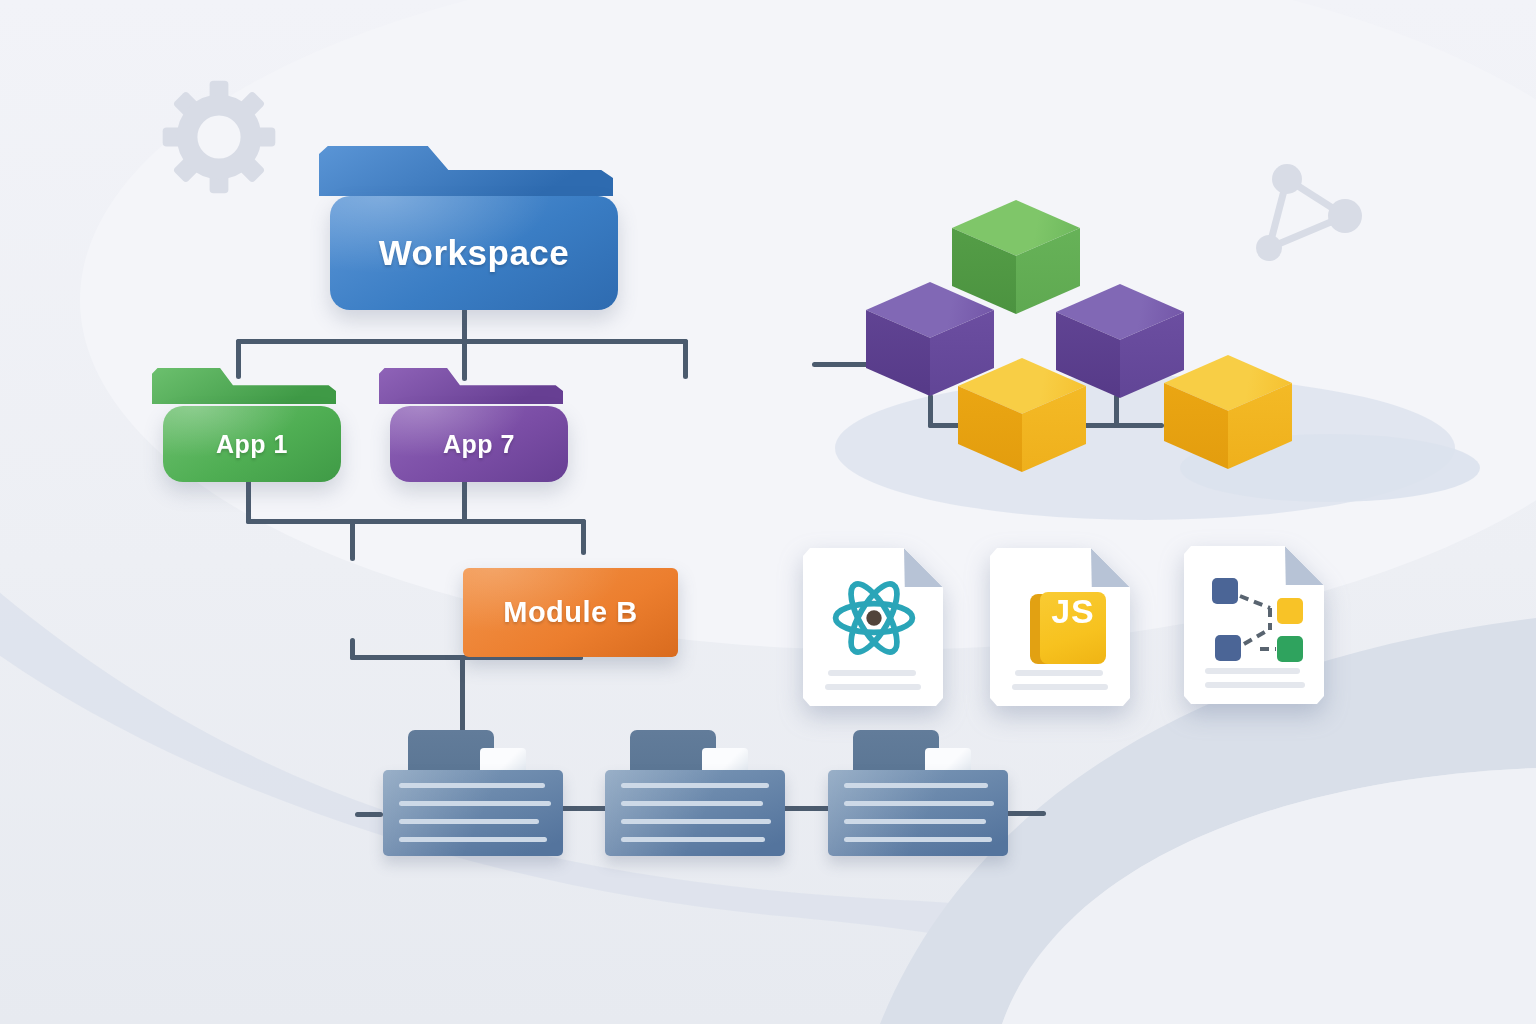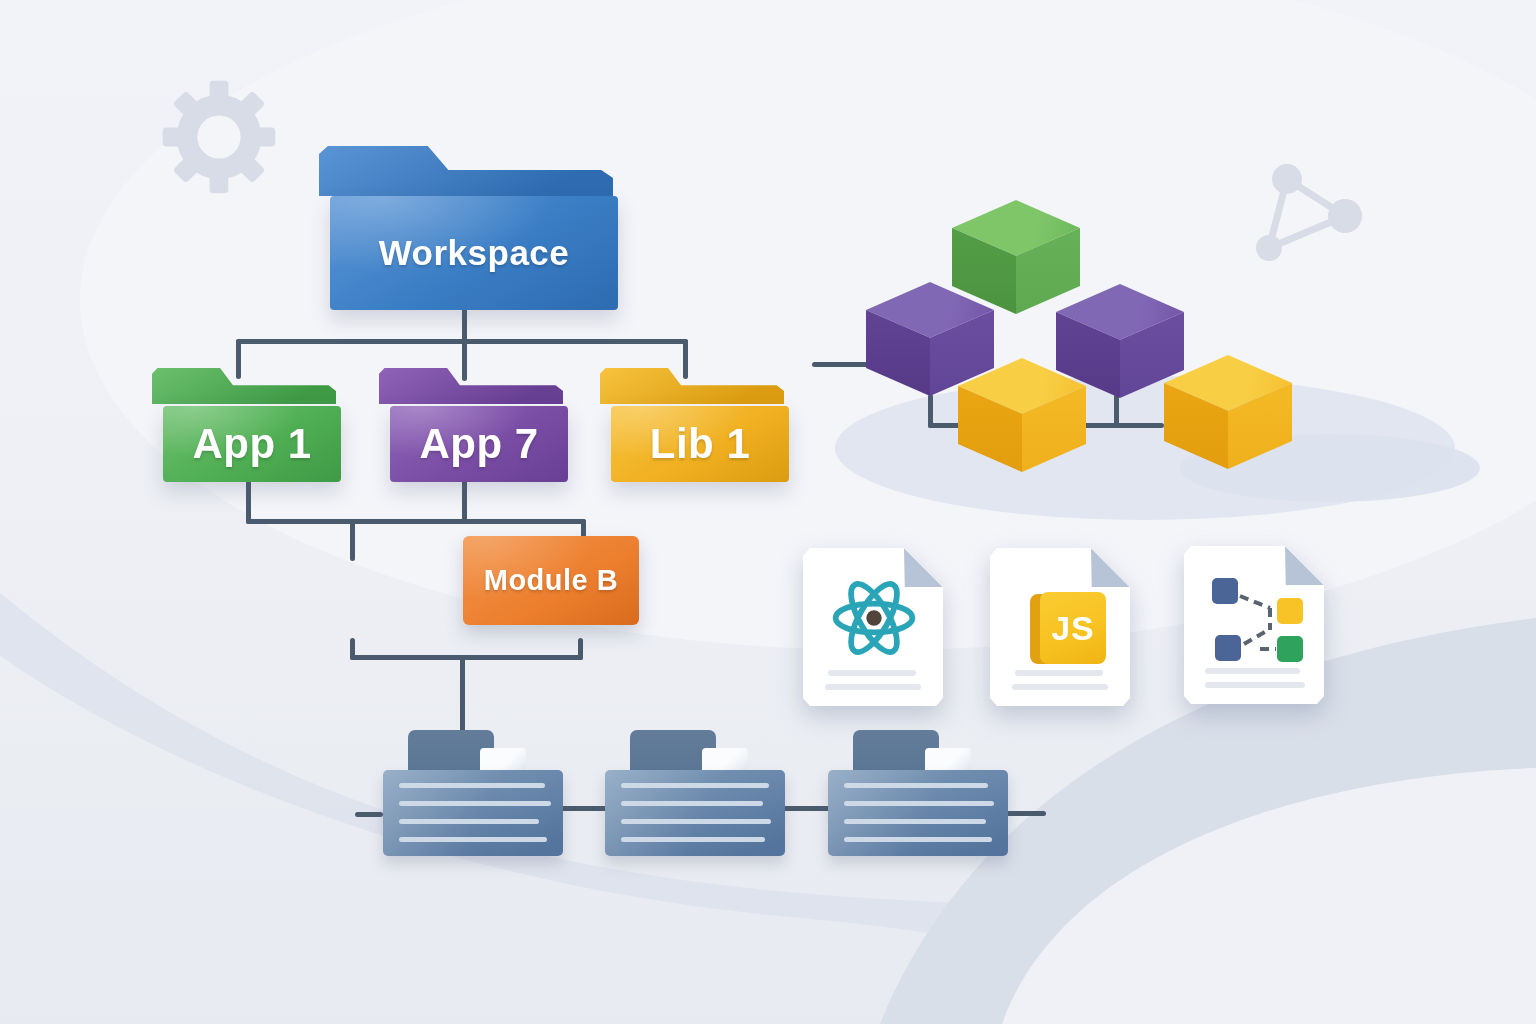--- a/index.html
+++ b/index.html
@@ -19,40 +19,40 @@
 
   
   .folder{position:absolute;}
   .folder .back{
     position:absolute;left:3px;right:5px;top:0;
     background:linear-gradient(150deg,var(--c-light),var(--c-dark) 80%);
     clip-path:polygon(0 100%,0 16%,3% 0,37% 0,44% 48%,96% 48%,100% 64%,100% 100%);
   }
   .folder .front{
     position:absolute;left:14px;right:0;bottom:0;
-    border-radius:4px;
+    border-radius:20px;
     background:
       radial-gradient(130% 150% at 18% 0%,rgba(255,255,255,.25),rgba(255,255,255,0) 45%),
       linear-gradient(150deg,var(--c-light) 0%,var(--c-main) 55%,var(--c-dark) 100%);
     box-shadow:0 10px 20px rgba(80,95,125,.22);
     display:flex;align-items:center;justify-content:center;
   }
   .folder .label{color:#fff;font-weight:bold;text-shadow:0 2px 3px rgba(0,0,0,.18);letter-spacing:.5px;}
   .f-blue  {--c-main:var(--folder-blue);  --c-dark:var(--folder-blue-dark);  --c-light:var(--folder-blue-light);}
   .f-green {--c-main:var(--folder-green); --c-dark:var(--folder-green-dark); --c-light:var(--folder-green-light);}
   .f-purple{--c-main:var(--folder-purple);--c-dark:var(--folder-purple-dark);--c-light:var(--folder-purple-light);}
   .f-yellow{--c-main:var(--folder-yellow);--c-dark:var(--folder-yellow-dark);--c-light:var(--folder-yellow-light);}
   .fol-ws{left:316px;top:146px;width:302px;height:164px;}
   .fol-ws .back{height:50px;}
   .fol-ws .front{top:50px;}
   .fol-ws .label{font-size:35px;}
   .fol-sm{width:192px;height:114px;top:368px;}
   .fol-sm .back{height:36px;}
   .fol-sm .front{top:38px;}
-  .fol-sm .label{font-size:42px;}
+  .fol-sm .label{font-size:25px;}
 
   
   .module{
     position:absolute;border-radius:6px;display:flex;align-items:center;justify-content:center;
     color:#fff;font-weight:bold;font-size:29px;letter-spacing:.5px;
     text-shadow:0 2px 3px rgba(0,0,0,.18);
     box-shadow:0 9px 18px rgba(80,95,125,.25);
     background:
       radial-gradient(130% 160% at 15% 0%,rgba(255,255,255,.18),rgba(255,255,255,0) 45%),
       linear-gradient(150deg,var(--m-light) 0%,var(--m-main) 60%,var(--m-dark) 100%);
@@ -78,21 +78,21 @@
   .doc{
     position:relative;width:140px;height:158px;background:var(--doc-bg);
     clip-path:polygon(0 5%,5% 0,72% 0,100% 25%,100% 95%,95% 100%,5% 100%,0 95%);
   }
   .doc .fold{position:absolute;top:0;right:0;width:39px;height:39px;
     background:var(--doc-fold);clip-path:polygon(0 0,100% 100%,2% 100%);}
   .doc .tline{position:absolute;height:6px;border-radius:3px;background:var(--doc-line);}
   .js-spine{position:absolute;left:40px;top:46px;width:62px;height:70px;border-radius:8px;background:var(--js-spine);}
   .js-badge{position:absolute;left:50px;top:44px;width:66px;height:72px;border-radius:8px;
     background:linear-gradient(160deg,#f9cb33,var(--js-yellow) 60%,#efb414);
-    display:flex;align-items:center;justify-content:center;}
+    display:flex;justify-content:center;}
   .js-badge span{color:#fff;font-weight:bold;font-size:34px;letter-spacing:1px;}
   .node{position:absolute;width:26px;height:26px;border-radius:5px;}
   .n-blue{background:var(--node-blue);}
   .n-yellow{background:var(--node-yellow);}
   .n-green{background:var(--node-green);}
   .dash-svg line{stroke:var(--dash);stroke-width:4;stroke-dasharray:9 6;fill:none;}
 
   
   .fcard{position:absolute;width:180px;height:126px;}
   .fcard .tab{position:absolute;left:25px;top:0;width:86px;height:46px;border-radius:7px 7px 0 0;
@@ -184,28 +184,22 @@
     <div class="front">
       <span class="label">App 1</span>
     </div>
   </div>
   <div class="folder fol-sm f-purple" style="left:376px">
     <div class="back"></div>
     <div class="front">
       <span class="label">App 7</span>
     </div>
   </div>
-  <div class="folder fol-sm f-yellow" style="left:597px">
-    <div class="back"></div>
-    <div class="front">
-      <span class="label">Lib 1</span>
-    </div>
-  </div>
-
-  <div class="module m-orange" style="left:463px;top:536px;width:176px;height:89px">
+
+  <div class="module m-orange" style="left:463px;top:568px;width:215px;height:89px">
     <span>Module B</span>
   </div>
 
   <div class="cube cb-purple" style="left:866px;top:282px">
     <div class="face t"></div>
       <div class="face l"></div>
       <div class="face r"></div>
   </div>
   <div class="cube cb-purple" style="left:1056px;top:284px">
     <div class="face t"></div>

